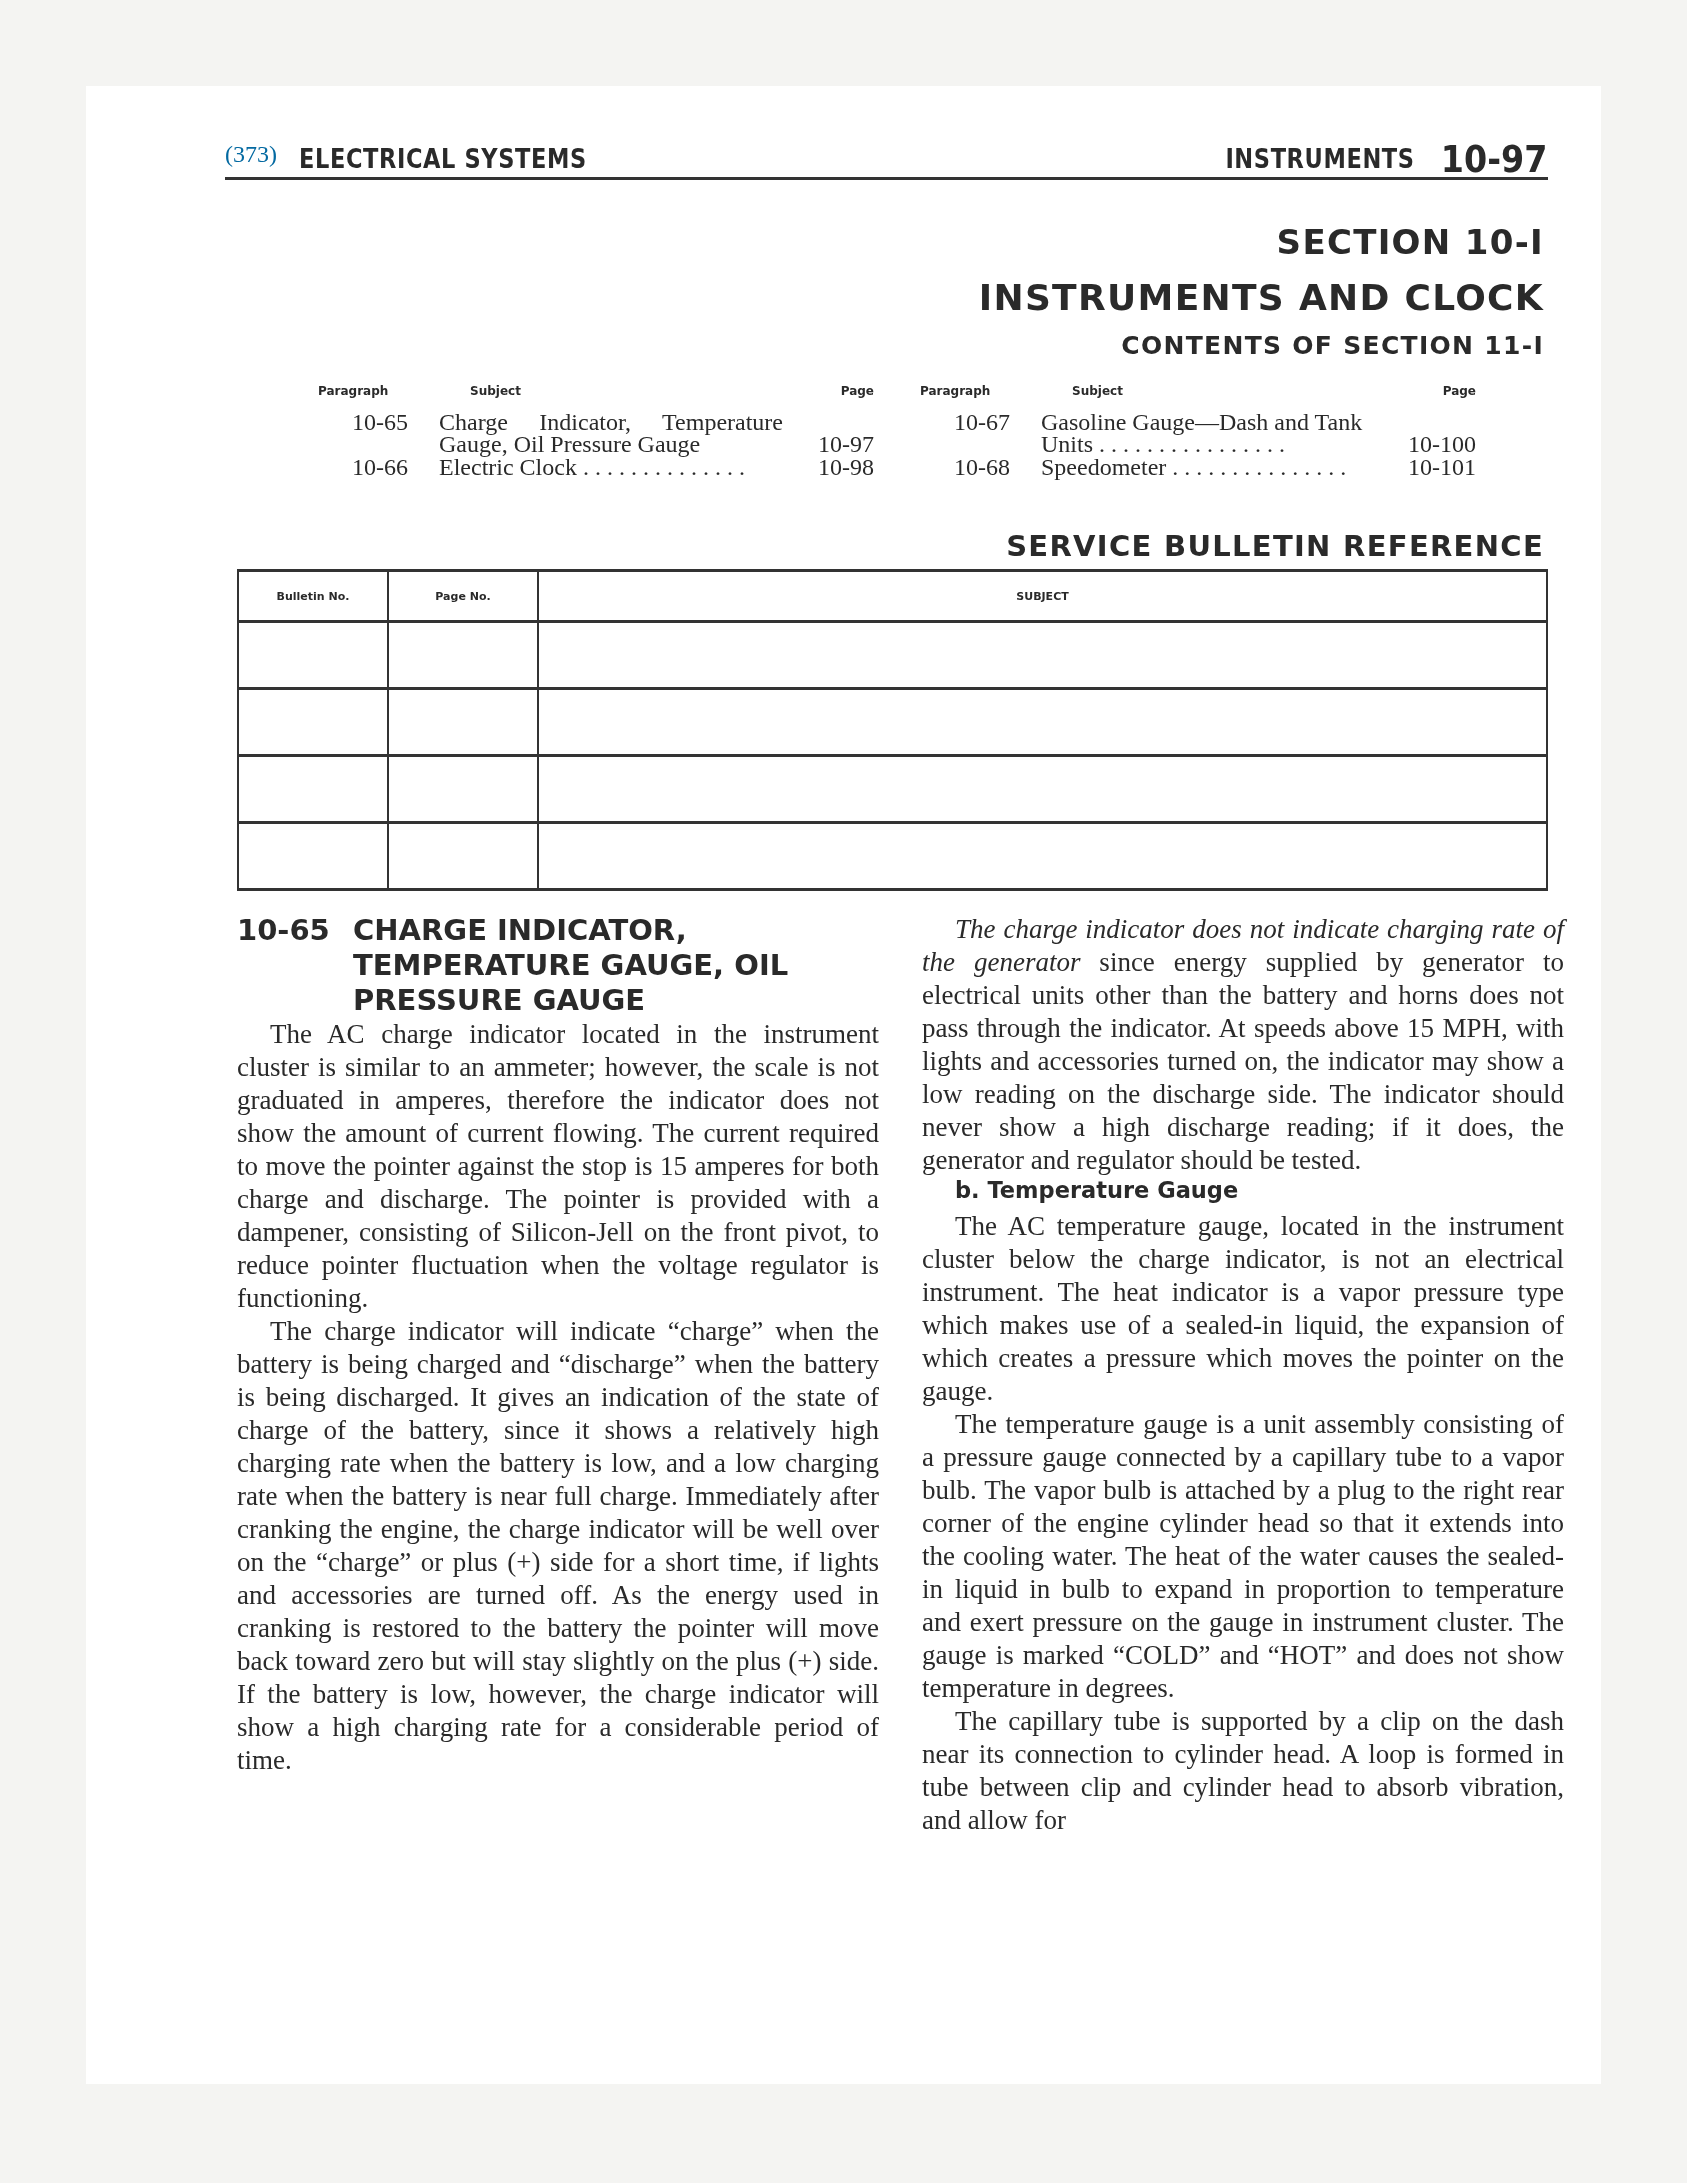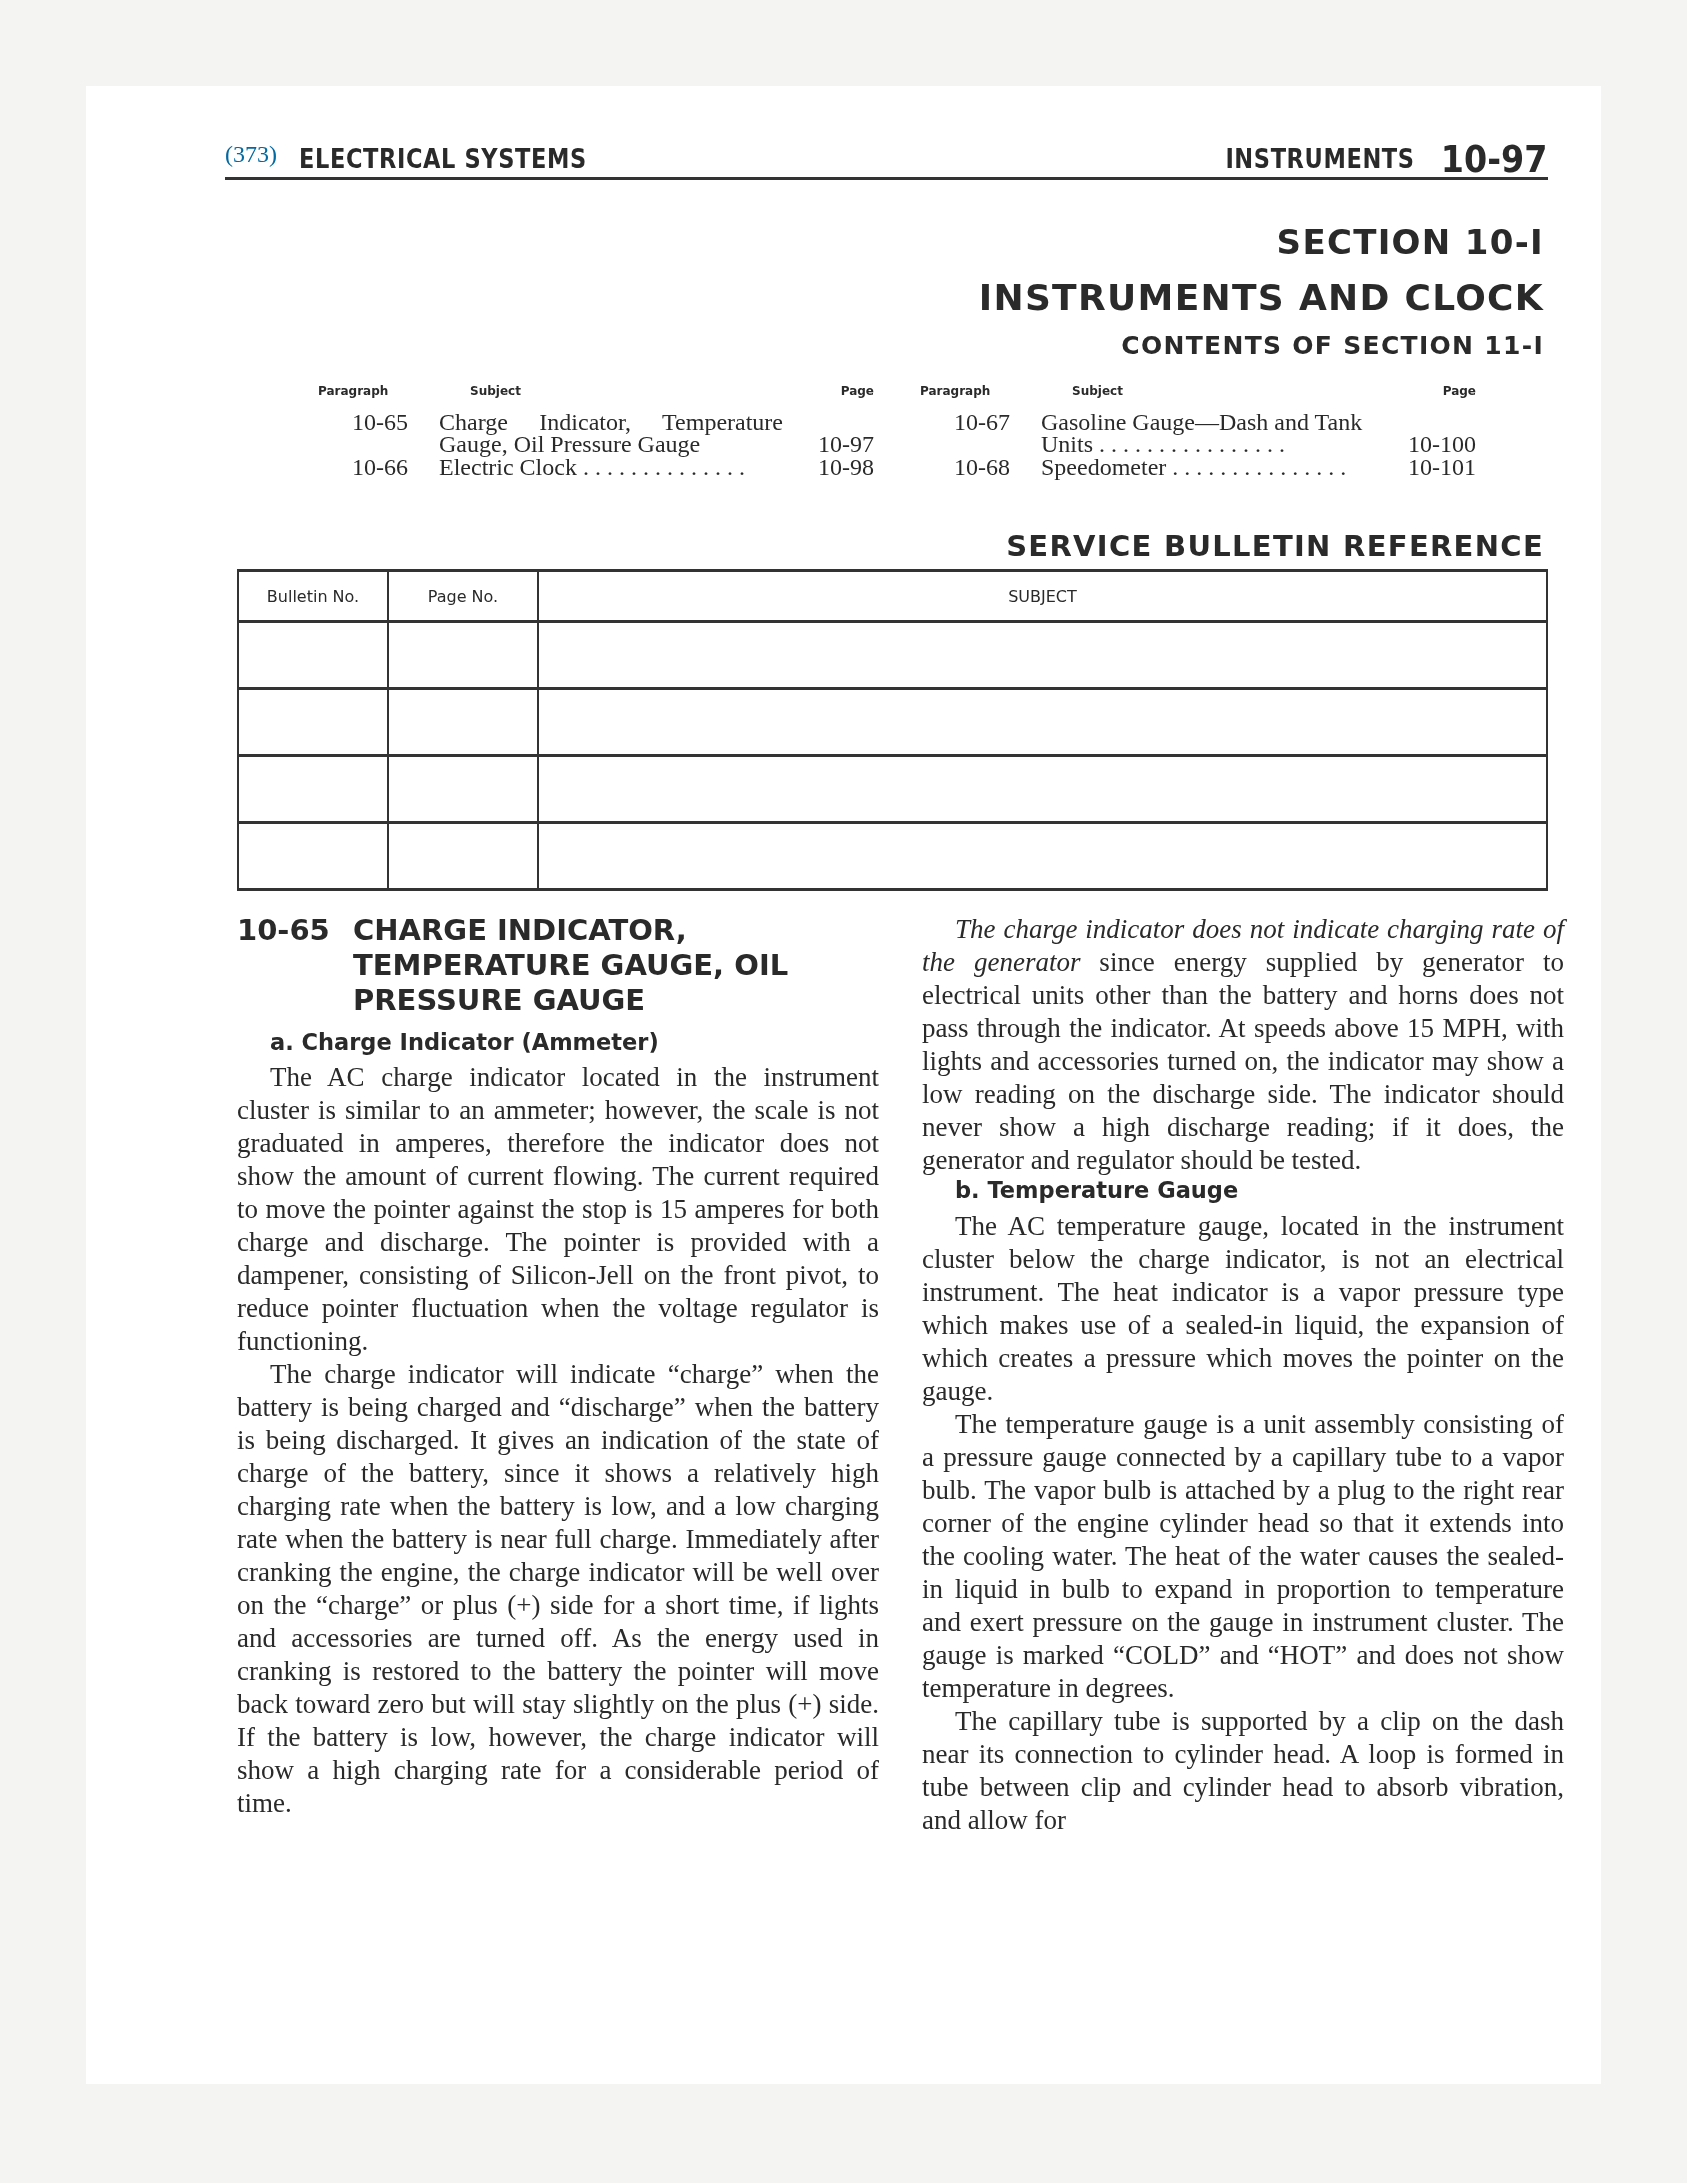--- a/index.html
+++ b/index.html
@@ -40,21 +40,21 @@
   .toc .row { position: relative; font-family: "Liberation Serif", serif; font-size: 24px; line-height: 22.5px; }
   .toc .row .para { position: absolute; left: 34px; }
   .toc .row .subj { position: absolute; left: 121px; width: 344px; }
   .toc .row .pg { position: absolute; right: 0; text-align: right; }
 
   
   .bull-title { top: 529px; font-size: 29px; letter-spacing: 1.3px; }
   .bull-table { position: absolute; left: 237px; top: 569px; width: 1311px; border-collapse: collapse; }
   .bull-table th, .bull-table td { border-left: 2px solid #333; border-right: 2px solid #333; }
   .bull-table tr { border-top: 3.3px solid #333; border-bottom: 3.3px solid #333; }
-  .bull-table th { height: 46px; font-family: "DejaVu Sans", sans-serif; font-weight: normal; font-size: 16px; text-align: center; }
+  .bull-table th { height: 46px; font-family: "DejaVu Sans", sans-serif; font-weight: bold; font-size: 11px; text-align: center; }
   .bull-table td { height: 62px; }
   .bull-table .c1 { width: 146px; }
   .bull-table .c2 { width: 146px; }
 
   
   .col { position: absolute; top: 913px; width: 642px; }
   .col.left { left: 237px; }
   .col.right { left: 922px; }
   .h2 { font-family: "DejaVu Sans", sans-serif; font-weight: bold; font-size: 29px; line-height: 35px; display: flex; }
   .h2 .num { width: 116px; flex: none; }
@@ -144,21 +144,20 @@
         <td></td>
       </tr>
 </tbody>
   </table>
 
 <div class="col left">
   <div class="h2">
     <span class="num">10-65</span>
     <span>CHARGE INDICATOR, TEMPERATURE GAUGE, OIL PRESSURE GAUGE</span>
   </div>
-  <div class="h3">a. Charge Indicator (Ammeter)</div>
   <p class="body">The AC charge indicator located in the instrument cluster is similar to an ammeter; however, the scale is not graduated in amperes, therefore the indicator does not show the amount of current flowing. The current required to move the pointer against the stop is 15 amperes for both charge and discharge. The pointer is provided with a dampener, consisting of Silicon-Jell on the front pivot, to reduce pointer fluctuation when the voltage regulator is functioning.</p>
   <p class="body">The charge indicator will indicate “charge” when the battery is being charged and “discharge” when the battery is being discharged. It gives an indication of the state of charge of the battery, since it shows a relatively high charging rate when the battery is low, and a low charging rate when the battery is near full charge. Immediately after cranking the engine, the charge indicator will be well over on the “charge” or plus (+) side for a short time, if lights and accessories are turned off. As the energy used in cranking is restored to the battery the pointer will move back toward zero but will stay slightly on the plus (+) side. If the battery is low, however, the charge indicator will show a high charging rate for a considerable period of time.</p>
 </div>
 
 <div class="col right">
   <p class="body"><em>The charge indicator does not indicate charging rate of the generator</em><span> since energy supplied by generator to electrical units other than the battery and horns does not pass through the indicator. At speeds above 15 MPH, with lights and accessories turned on, the indicator may show a low reading on the discharge side. The indicator should never show a high discharge reading; if it does, the generator and regulator should be tested.</span></p>
   <div class="h3" style="margin-top:0">b. Temperature Gauge</div>
   <p class="body">The AC temperature gauge, located in the instrument cluster below the charge indicator, is not an electrical instrument. The heat indicator is a vapor pressure type which makes use of a sealed-in liquid, the expansion of which creates a pressure which moves the pointer on the gauge.</p>
   <p class="body">The temperature gauge is a unit assembly consisting of a pressure gauge connected by a capillary tube to a vapor bulb. The vapor bulb is attached by a plug to the right rear corner of the engine cylinder head so that it extends into the cooling water. The heat of the water causes the sealed-in liquid in bulb to expand in proportion to temperature and exert pressure on the gauge in instrument cluster. The gauge is marked “COLD” and “HOT” and does not show temperature in degrees.</p>
   <p class="body">The capillary tube is supported by a clip on the dash near its connection to cylinder head. A loop is formed in tube between clip and cylinder head to absorb vibration, and allow for</p>

